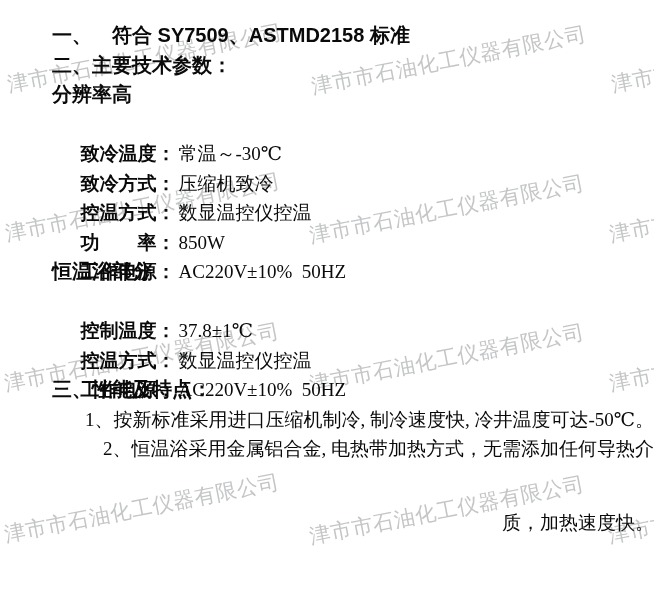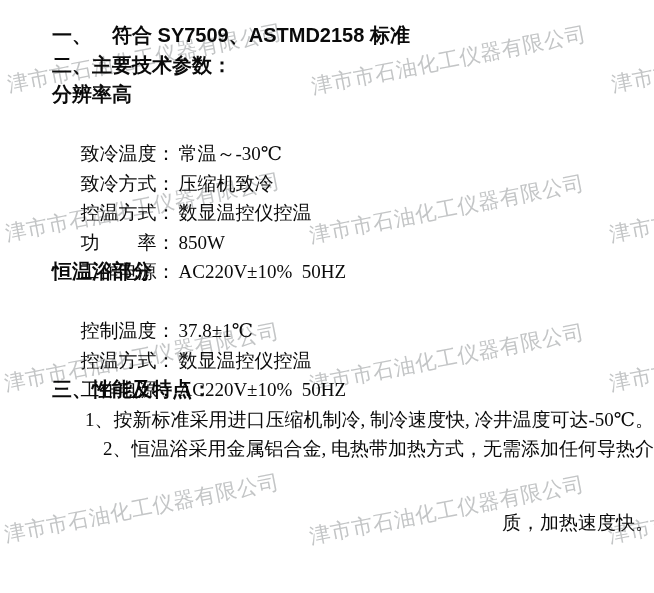--- a/index.html
+++ b/index.html
@@ -39,20 +39,21 @@
   }
   .heading {
     font-family: "Liberation Sans", "DejaVu Sans", sans-serif;
     font-weight: bold;
     font-size: 20px;
   }
   .param .plabel {
     display: inline-block;
     width: 98px;
     white-space: pre;
+    font-weight: bold;
   }
   .feature { margin-left: -9px; text-align: right; }
   .feature.cont { text-indent: 41px; margin-top: 44px; }
 </style>
 </head>
 <body>
 
 <div class="page">
 
   <div class="watermarks">

